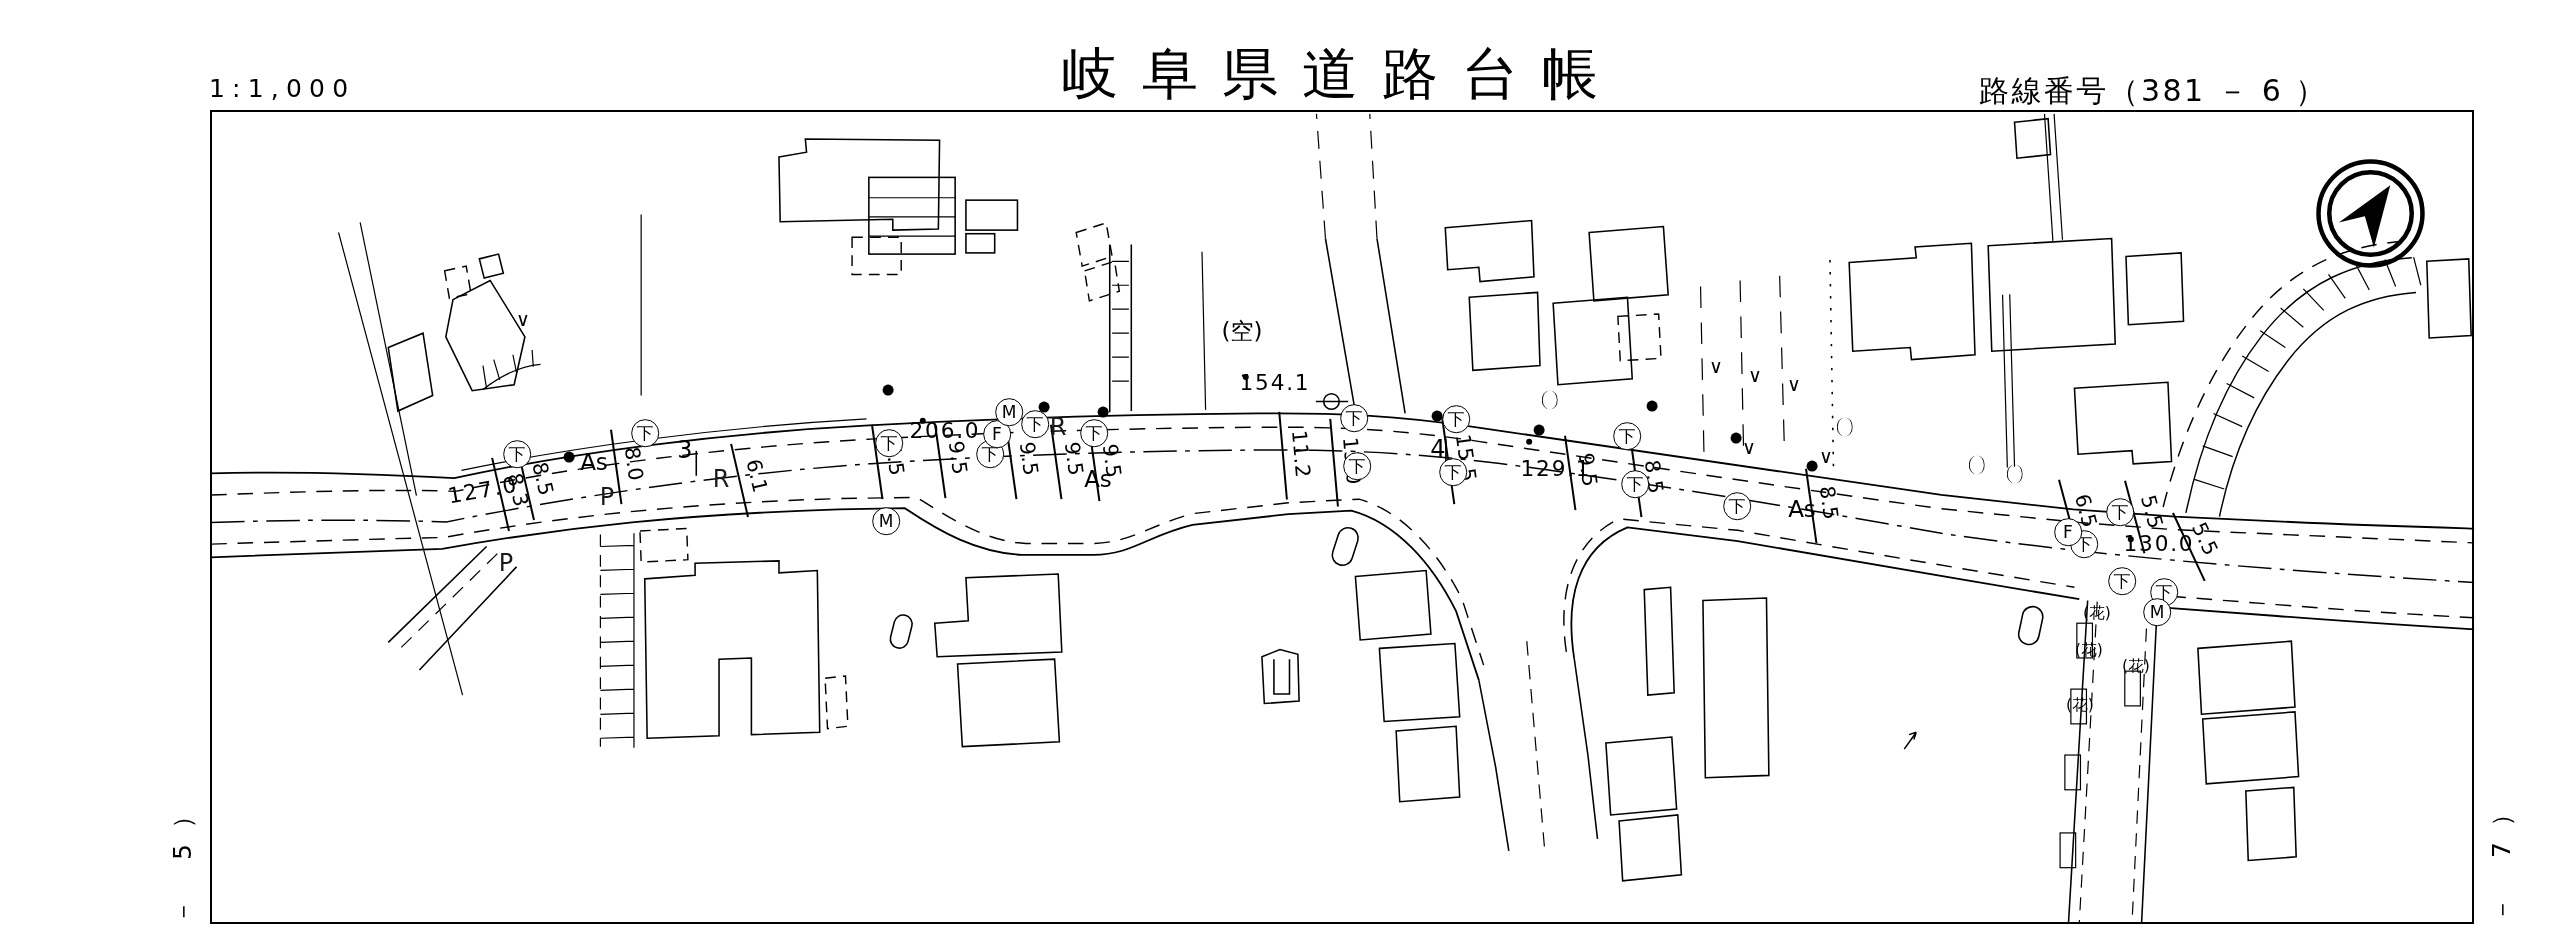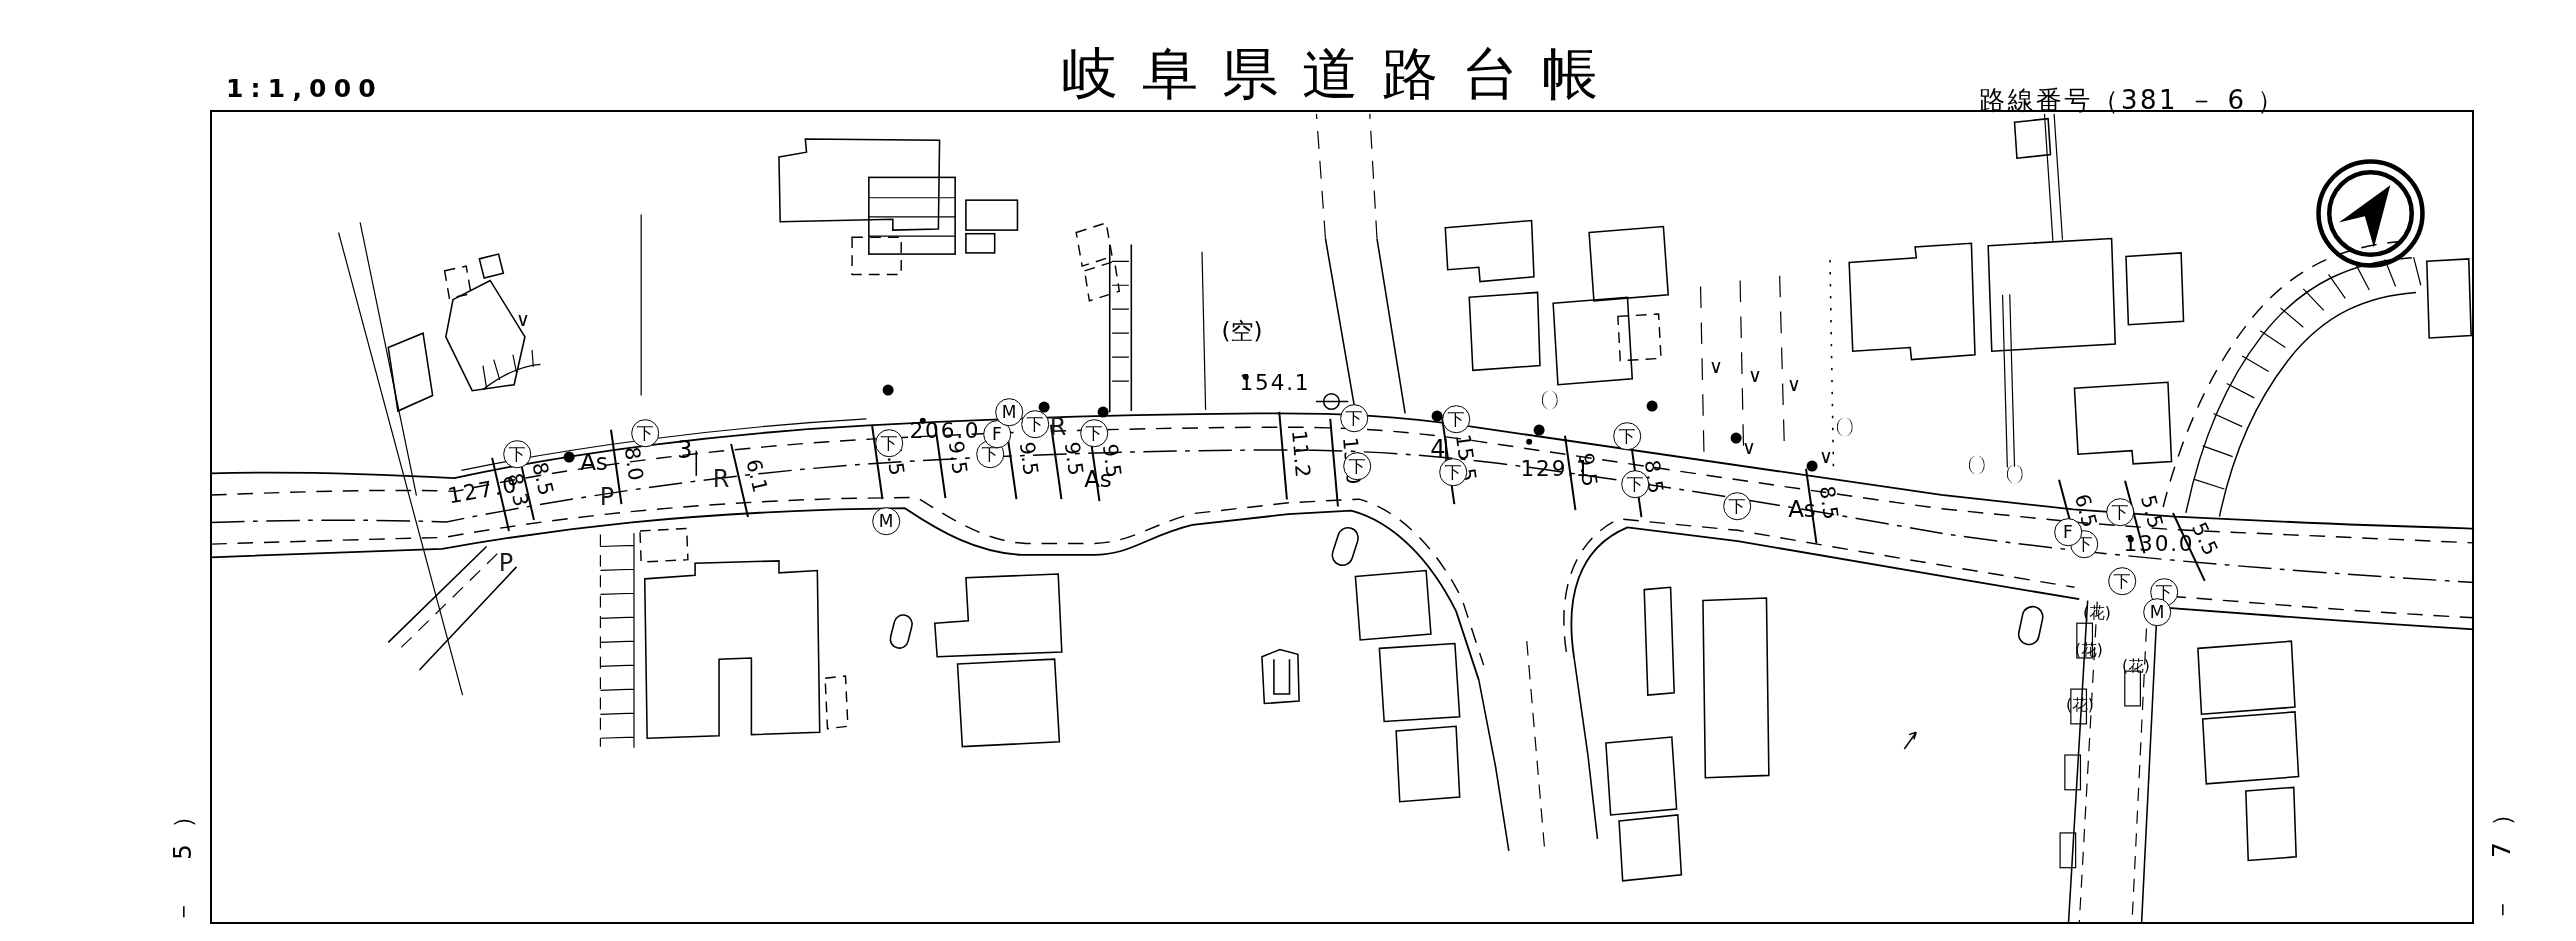--- a/index.html
+++ b/index.html
@@ -1,23 +1,23 @@
 <!DOCTYPE html>
 <html style="font-size:9.6px"><head>
 <meta charset="utf-8">
 <style>
   html,body{margin:0;padding:0;}
   body{width:2576px;height:942px;background:#fff;position:relative;overflow:hidden;
        font-family:"DejaVu Sans","Liberation Sans",sans-serif;color:#000;}
   .frame{position:absolute;left:210px;top:110px;width:2264px;height:814px;
          border:2.4px solid #000;box-sizing:border-box;}
-  .scale{position:absolute;left:226px;top:74px;font-size:25px;letter-spacing:7.2px;font-weight:bold;}
+  .scale{position:absolute;left:209px;top:74px;font-size:25px;letter-spacing:7.2px;}
   .title{position:absolute;left:1342px;top:37px;transform:translateX(-50%);
          font-size:56px;letter-spacing:24px;white-space:nowrap;}
-  .route{position:absolute;left:1979px;top:83px;font-size:26px;letter-spacing:2.4px;white-space:nowrap;}
+  .route{position:absolute;left:1979px;top:71px;font-size:30px;letter-spacing:2.4px;white-space:nowrap;}
   .mref{position:absolute;font-size:25px;letter-spacing:15.6px;white-space:nowrap;
         transform:translate(-50%,-50%) rotate(-90deg);}
   #ml{left:182px;top:856px;}
   #mr{left:2501px;top:854px;}
   svg.map{position:absolute;left:0;top:0;}
   svg.north{position:absolute;left:2314px;top:157px;width:113px;height:113px;}
   #anns{position:absolute;left:0;top:0;width:2576px;height:942px;}
   .ann{position:absolute;transform:translate(-50%,-50%) rotate(var(--r,0deg));white-space:nowrap;}
   .elev{font-size:21.6px;letter-spacing:1.8px;}
   .wlab{font-size:20.4px;letter-spacing:0.6px;}

